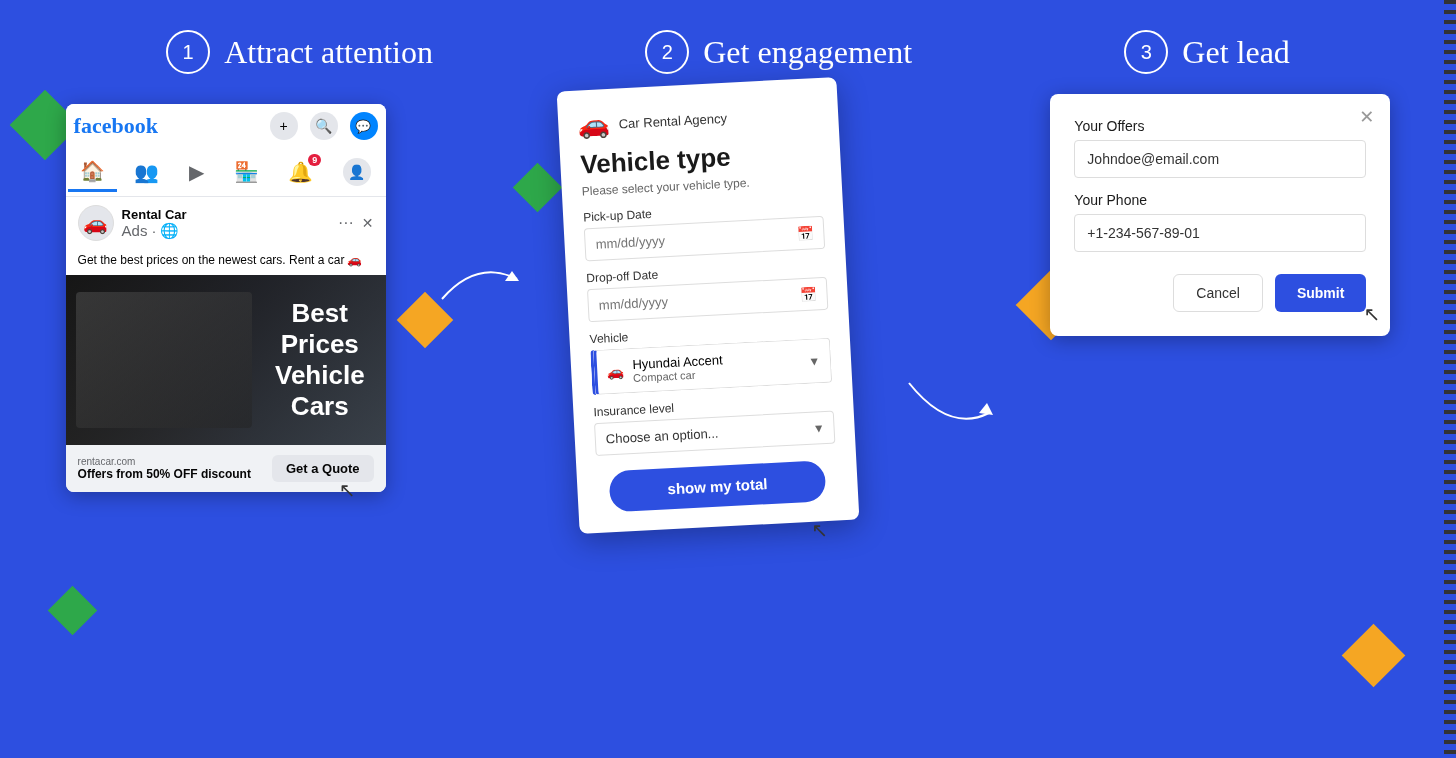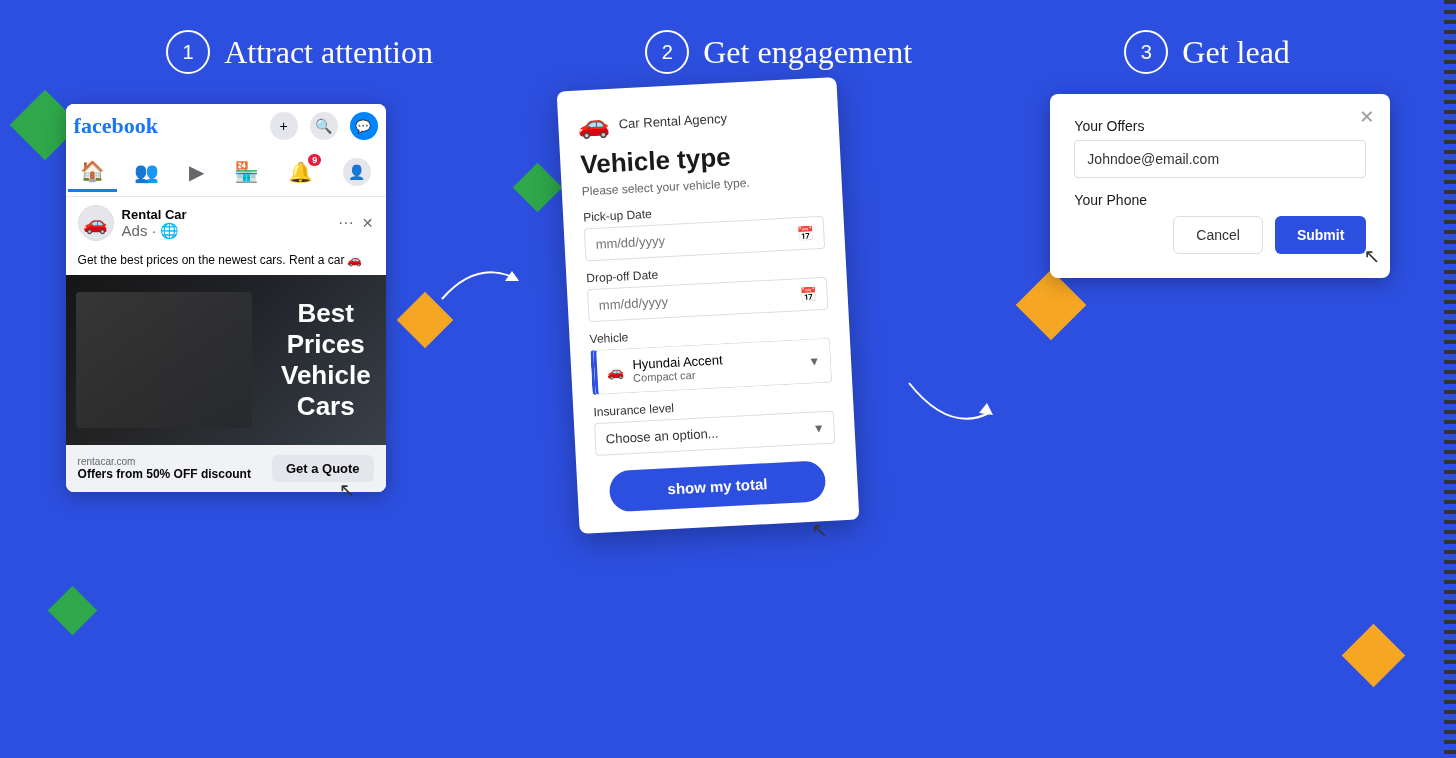--- a/index.html
+++ b/index.html
@@ -613,21 +613,21 @@
 
       <div class="fb-post-text">Get the best prices on the newest cars. Rent a car 🚗</div>
 
       <div class="fb-image">
         <div class="fb-car-bg"></div>
 
         <div style="position:absolute;left:0;top:0;width:100%;height:100%;background:linear-gradient(135deg,#111 0%,#222 40%,#444 100%);opacity:0.8;"></div>
         <div style="position:absolute;left:10px;top:0;width:55%;height:100%;display:flex;align-items:center;justify-content:center;">
           <div style="width:100%;height:80%;background:linear-gradient(to bottom right, #555, #222);border-radius:4px;opacity:0.5;"></div>
         </div>
-        <div class="fb-image-overlay" style="right:15px;">
+        <div class="fb-image-overlay" style="right:21px;">
           <div class="fb-image-text">
             <span>Best</span><br>
             <span>Prices</span><br>
             <span>Vehicle</span><br>
             <span>Cars</span>
           </div>
         </div>
       </div>
 
       <div class="fb-cta-bar">
@@ -713,20 +713,21 @@
 
   <div class="quote-panel-wrapper">
     <div class="quote-panel">
       <span class="quote-close">✕</span>
 
 
       <div class="quote-field-label">Your Offers</div>
       <input class="quote-input" type="email" value="Johndoe@email.com" style="">
 
       <div class="quote-field-label">Your Phone</div>
+      <input class="quote-input" type="tel" value="+1-234-567-89-01" style="">
 
       <div class="quote-buttons">
         <button class="cancel-btn">Cancel</button>
         <button class="submit-btn">Submit</button>
       </div>
     </div>
 
     <div style="position:absolute;bottom:10px;right:10px;font-size:20px;color:#333;">↖</div>
   </div>
 

